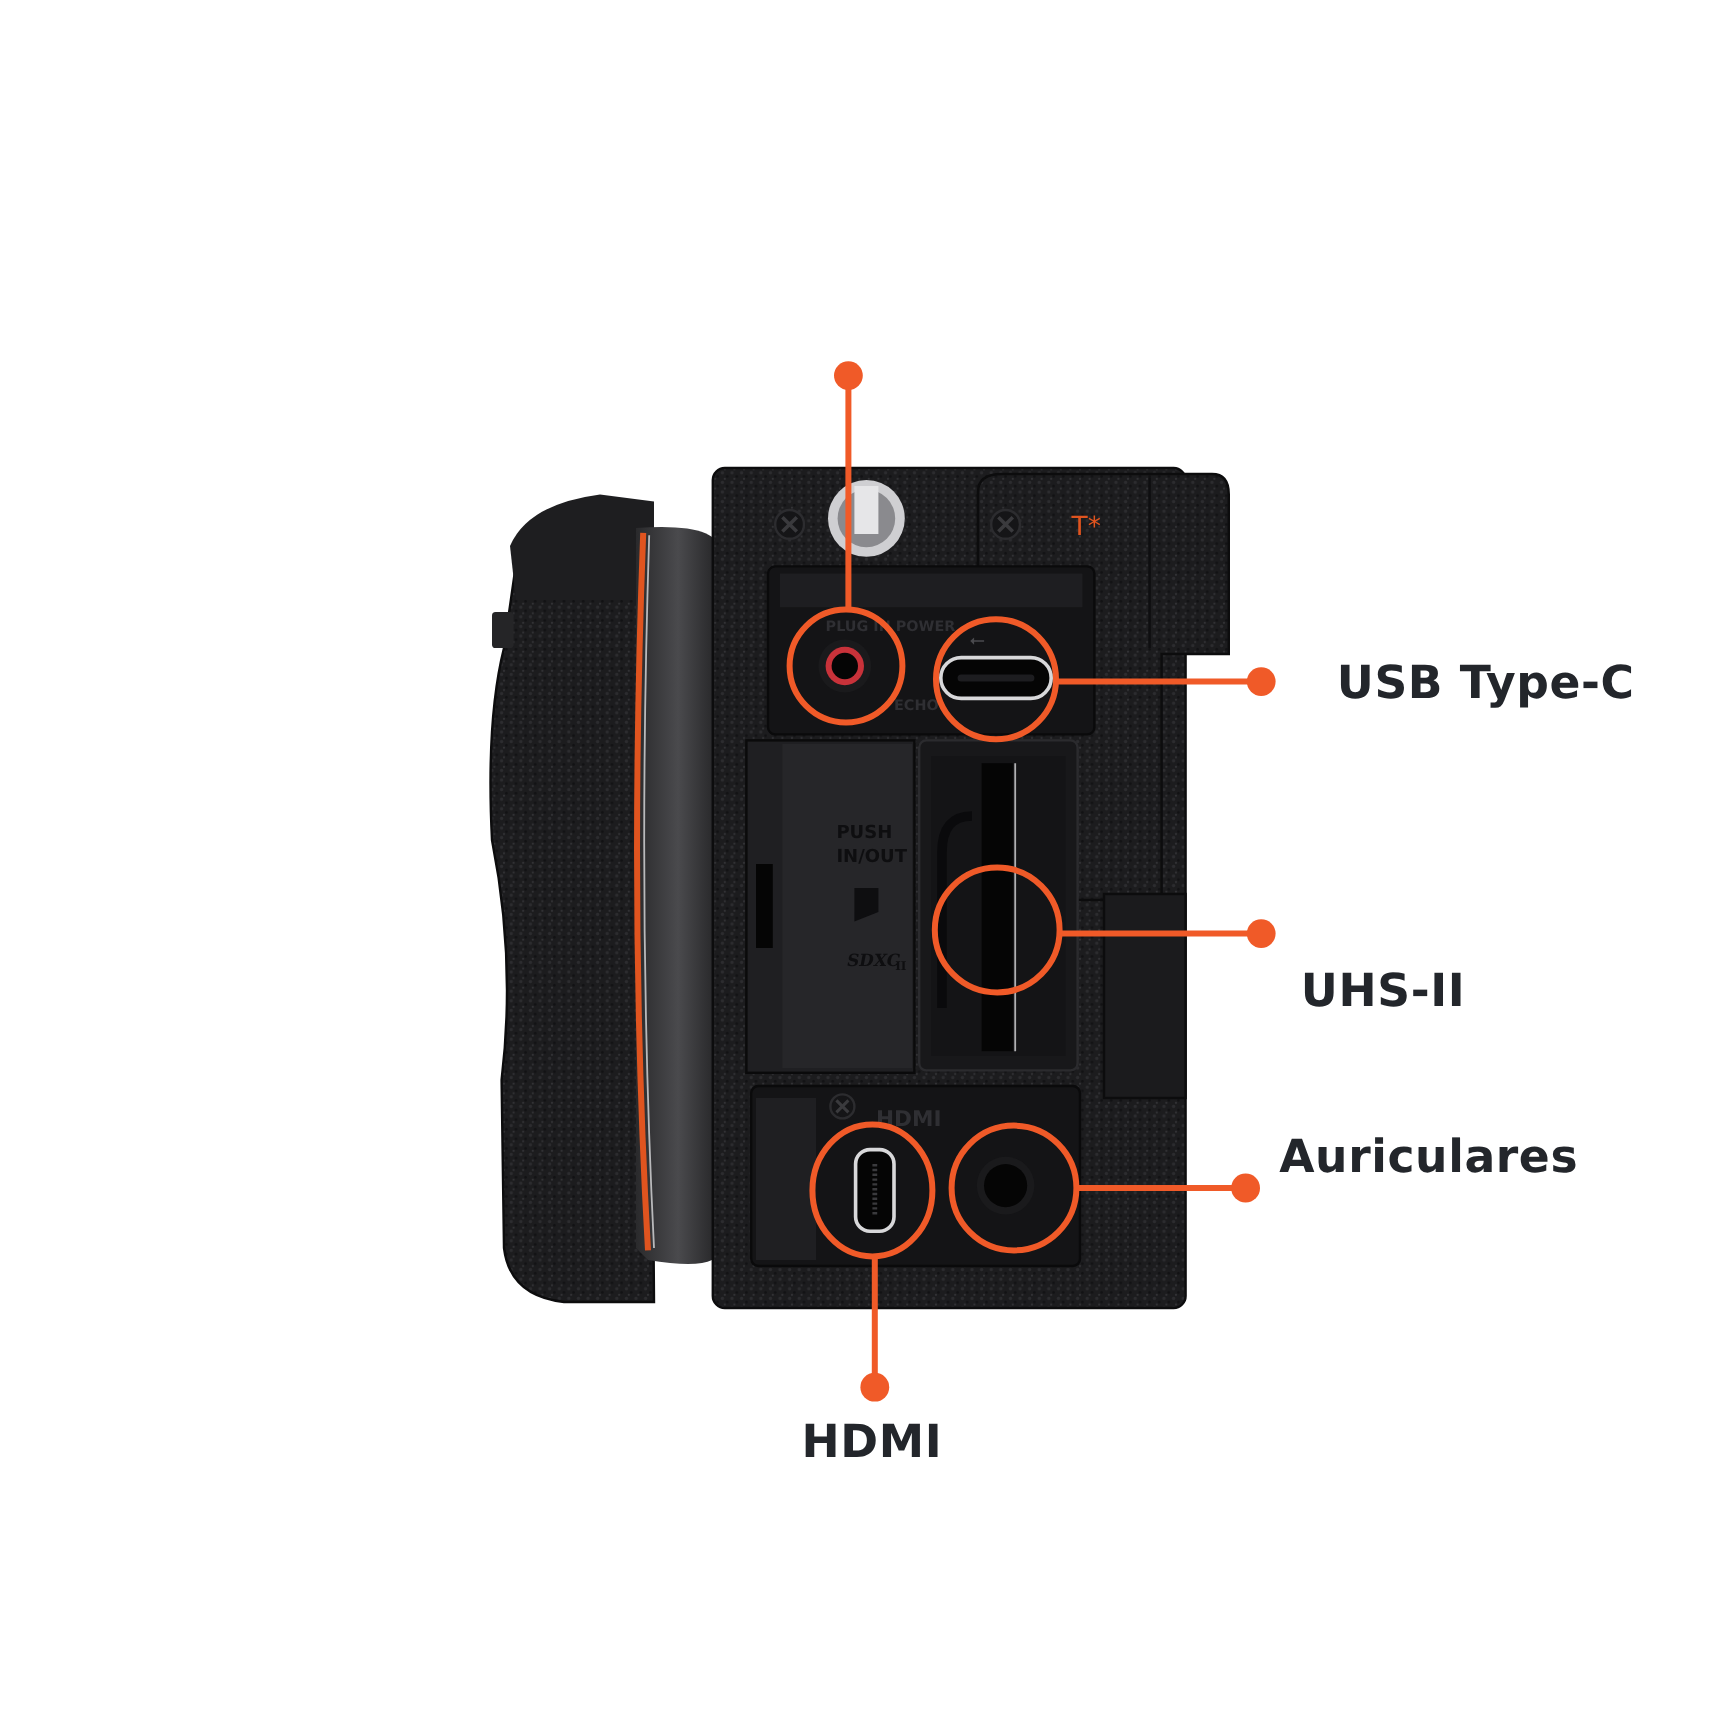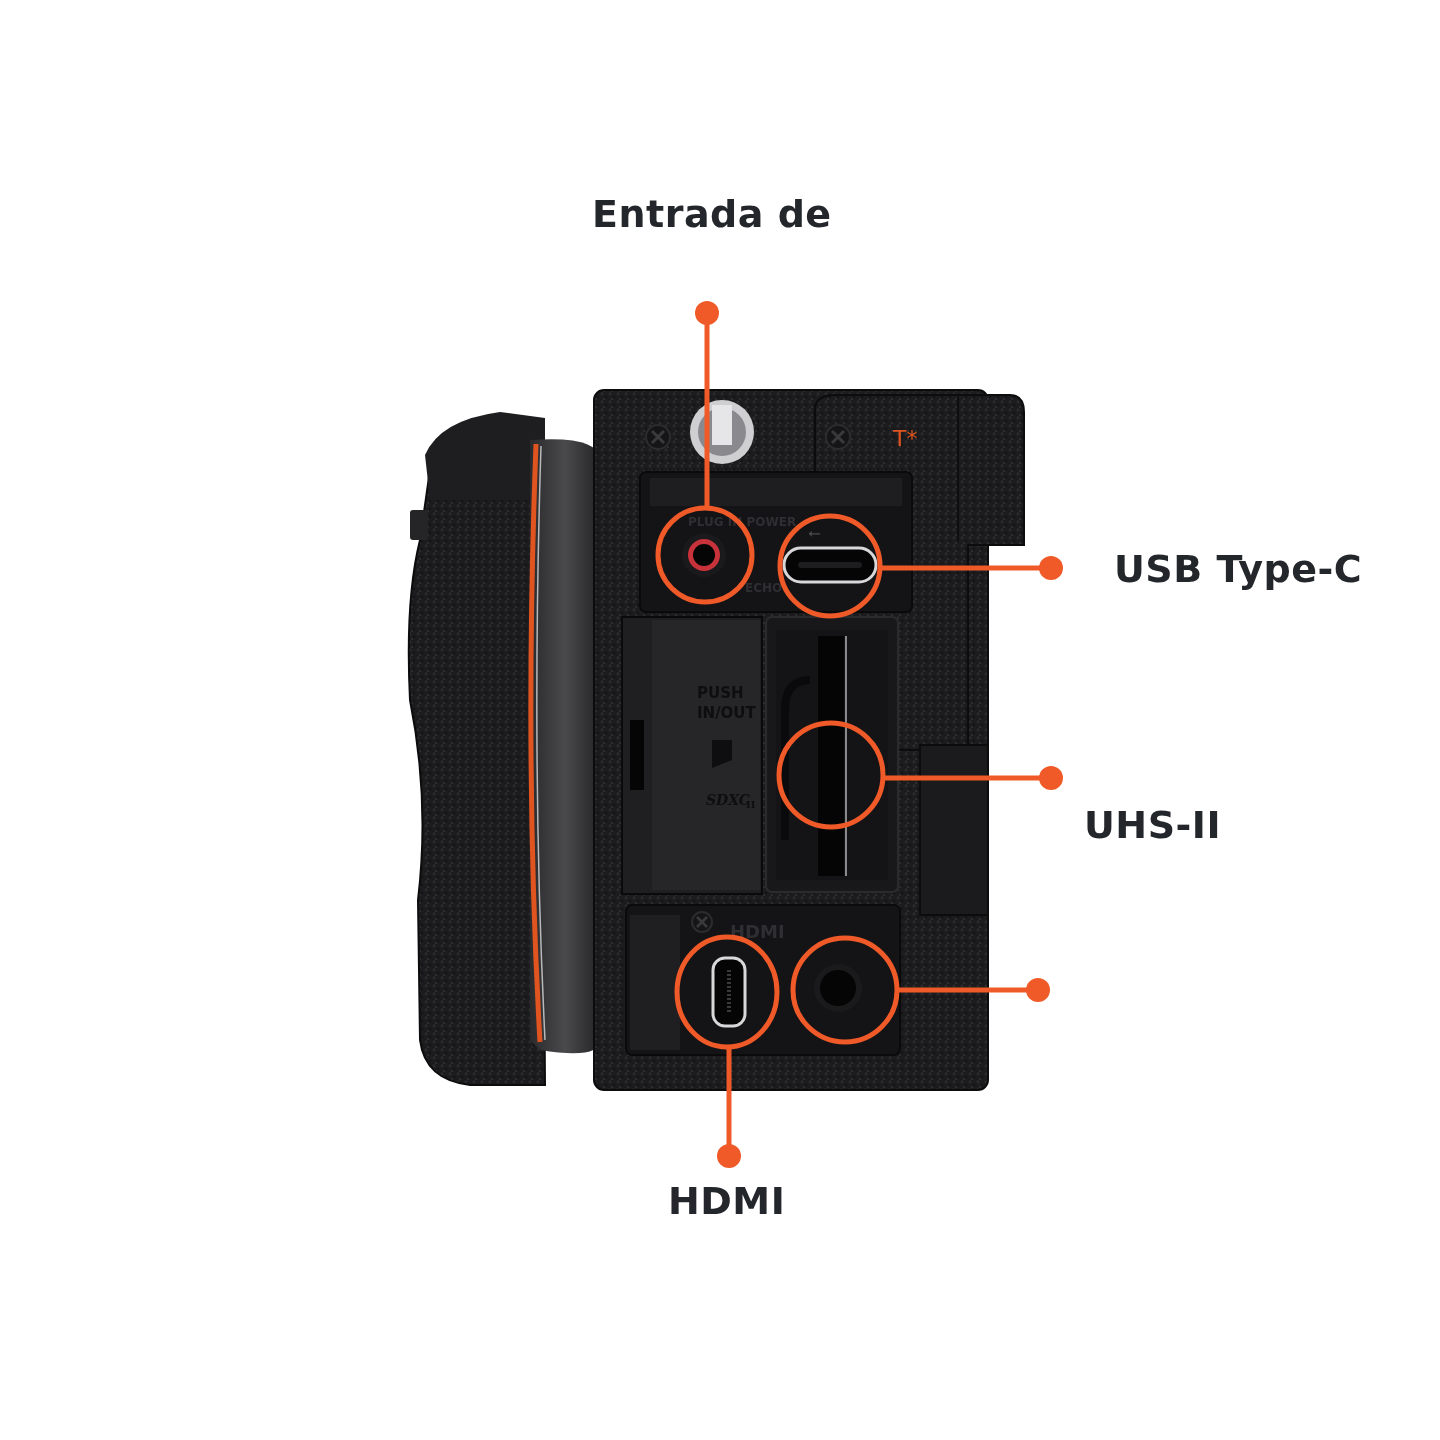--- a/index.html
+++ b/index.html
@@ -137,25 +137,25 @@
   <g fill="#f05a28">
     <circle cx="707" cy="313" r="12"></circle>
     <circle cx="1051" cy="568" r="12"></circle>
     <circle cx="1051" cy="778" r="12"></circle>
     <circle cx="729" cy="1156" r="12"></circle>
     <circle cx="1038" cy="990" r="12"></circle>
   </g>
 </svg>
 
 <div class="label" style="left:592px; top:188px;">
-  <span>Entrada de</span>
 </div>
 <div class="label" style="left:1114px; top:543px;">
   <span>USB Type-C</span>
 </div>
 <div class="label" style="left:1084px; top:752px;margin-top:47px;">
   <span>UHS-II</span>
 </div>
 <div class="label" style="left:1066px; top:938px;">
+  <span>Auriculares</span>
 </div>
 <div class="label" style="left:668px; top:1175px;">
   <span>HDMI</span>
 </div>
 
 </body></html>

